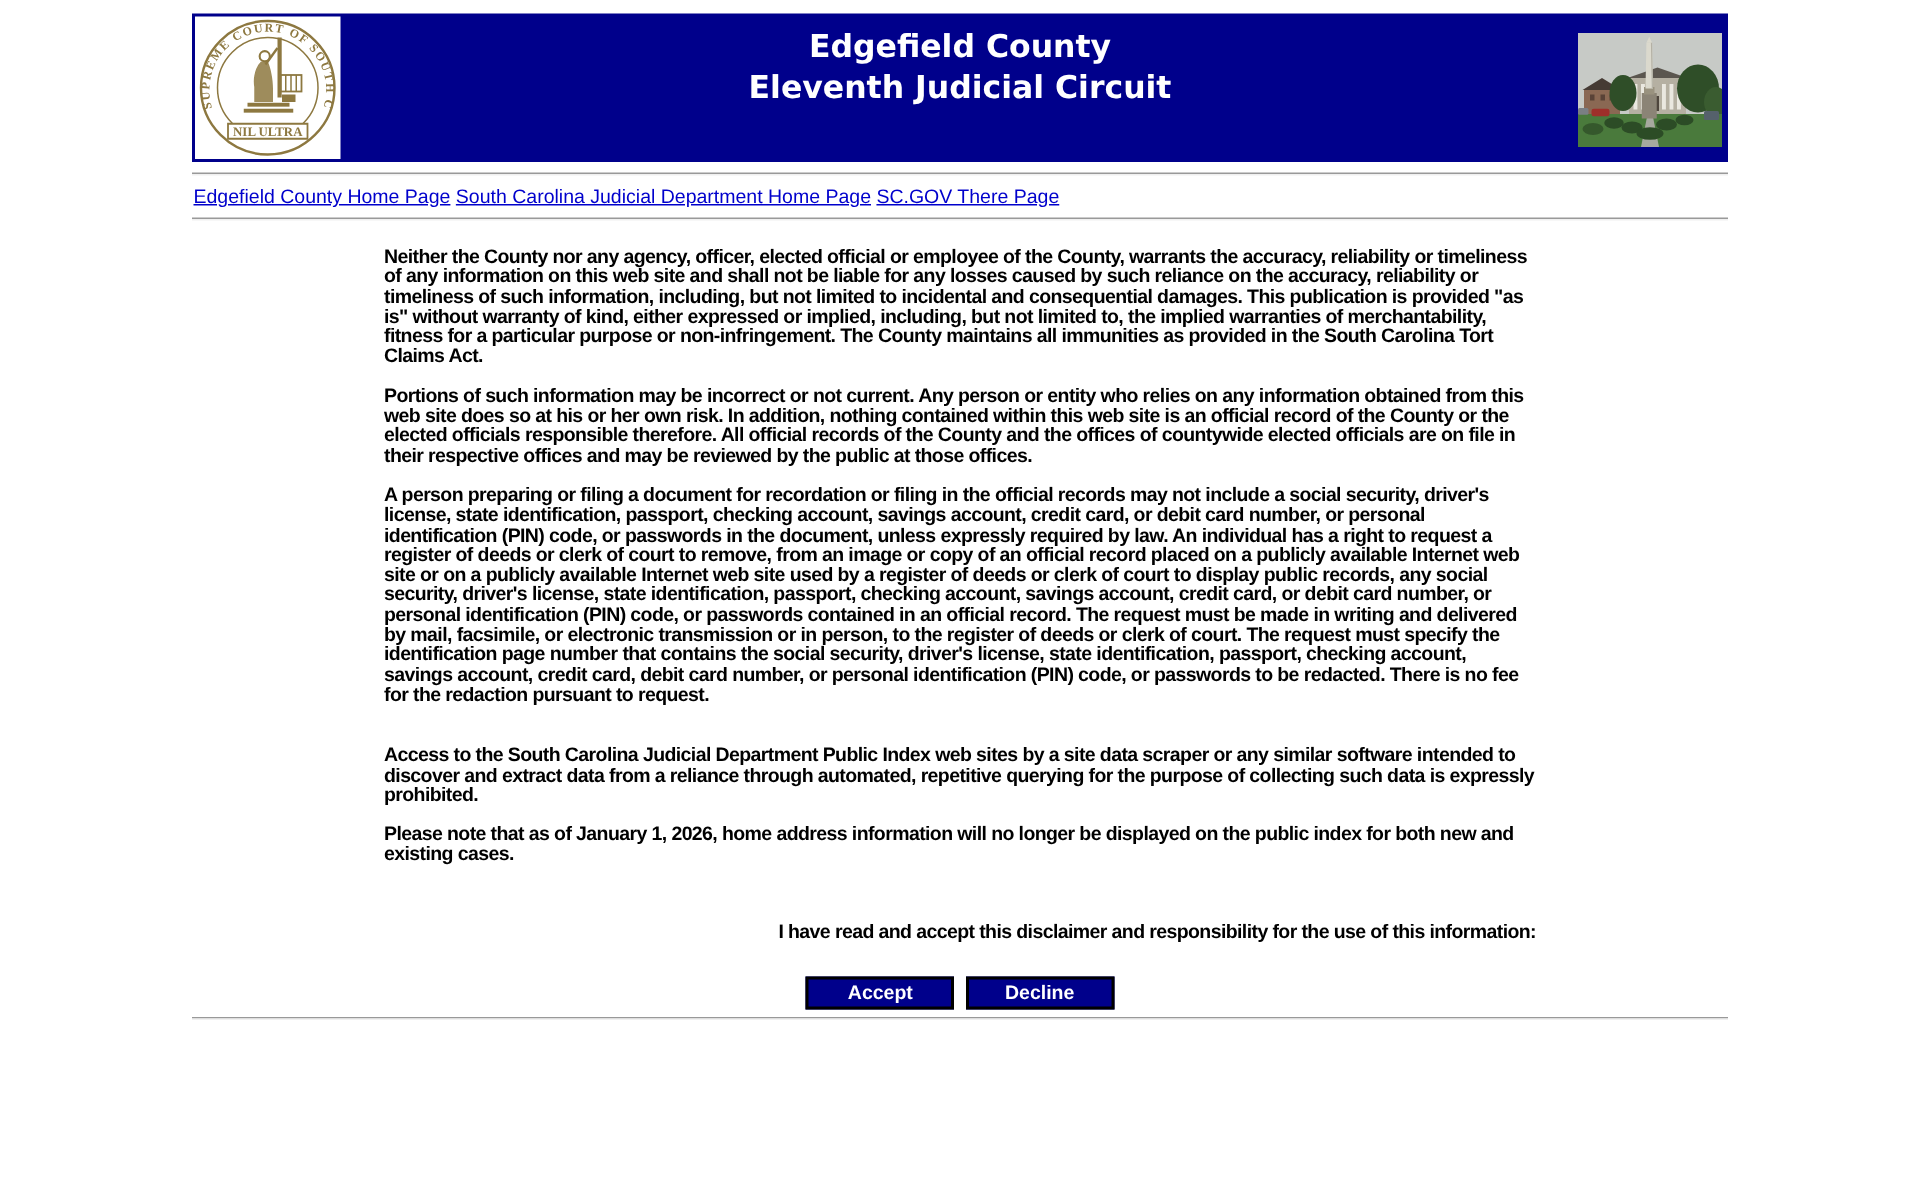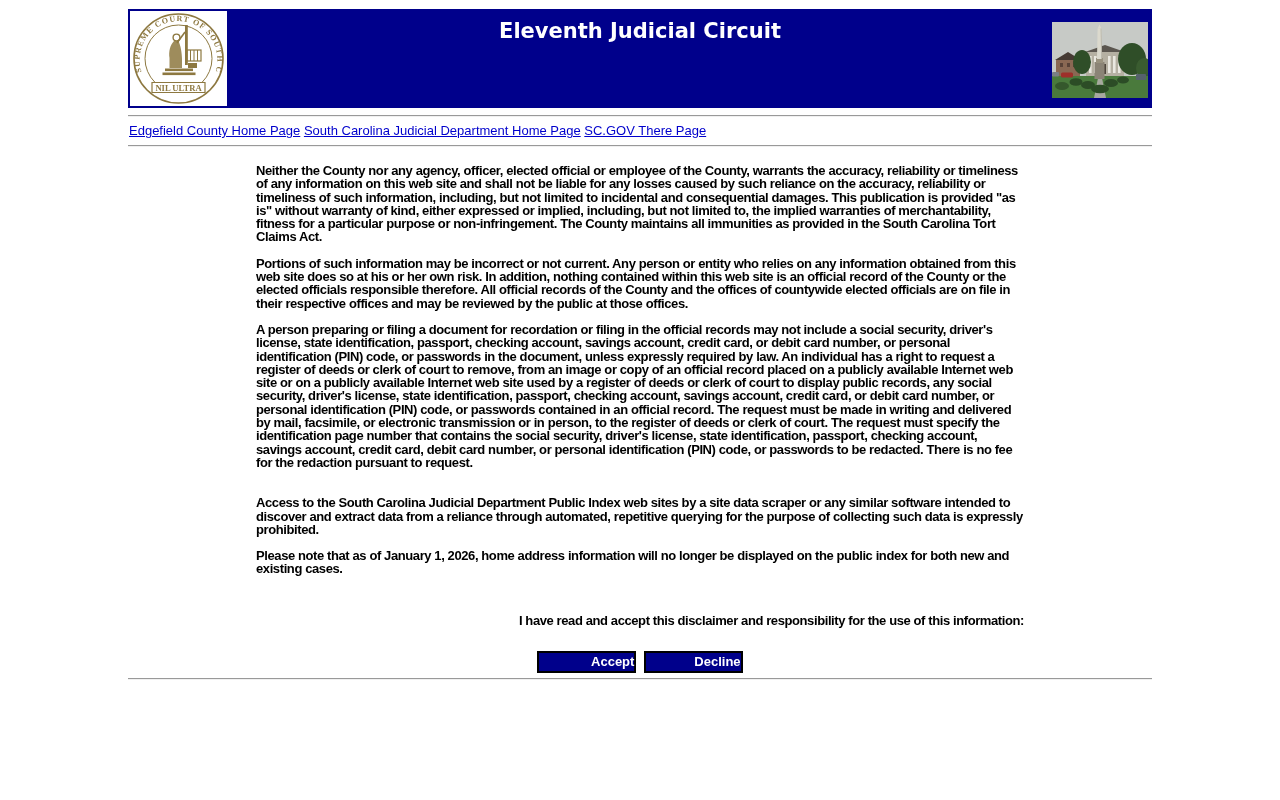--- a/index.html
+++ b/index.html
@@ -26,21 +26,21 @@
           line-height:13.3px; letter-spacing:-0.4px; }
   .main p { margin:13px 0; }
   .main p.gap-top { margin-top:27px; }
   .accept-line { text-align:right; margin-top:38px !important; }
 
   
   .buttons { text-align:center; margin-top:24px; }
   button.action { width:99px; height:22px; background:#00008B; color:#ffffff;
                   border:2px solid #000000; font-family:"Liberation Sans", sans-serif;
                   font-size:13px; font-weight:bold; line-height:16px; padding:0;
-                  margin:0 2px; cursor:pointer;text-align:right; }
+                  margin:0 2px; cursor:pointer; }
 
   
   hr.footer-rule { height:0; border:none; border-top:1px solid #999; border-bottom:1px solid #f0f0f0; margin:5px 0 4px 0; }
   .footer { font-size:10px; font-weight:bold; letter-spacing:-0.1px; padding-left:1px; }
 </style>
 </head>
 <body>
 
 <div class="page">
 
@@ -65,20 +65,21 @@
         <path d="M60.5,39 L60.5,50 M64,39 L64,50 M67.5,39 L67.5,50" stroke="#8d7840" stroke-width="1"></path>
         <rect x="58" y="52" width="9" height="5" fill="#8d7840"></rect>
         <rect x="35" y="57.5" width="28" height="2.6" fill="#8d7840"></rect>
         <rect x="32.5" y="61.5" width="33" height="2.6" fill="#8d7840"></rect>
         <path d="M 22,71.5 L 75,71.5 L 75,81.5 L 22,81.5 Z" fill="#ffffff" stroke="#8d7840" stroke-width="1.2"></path>
         <text x="48.5" y="79.5" text-anchor="middle" font-size="8.6" fill="#8d7840" font-weight="bold" font-family="Liberation Serif, serif">NIL ULTRA</text>
       </svg>
     </div>
 
     <div class="banner-title">
+      <div>Edgefield County</div>
       <div>Eleventh Judicial Circuit</div>
     </div>
 
     <div class="photo-box">
       <svg viewBox="0 0 96 76" width="96" height="76">
         <rect width="96" height="76" fill="#c7cac6"></rect>
 
         <polygon points="3,38 16,30 29,38" fill="#463b34"></polygon>
         <rect x="4" y="38" width="24" height="16" fill="#8a6853"></rect>
         <rect x="8" y="41" width="3" height="4" fill="#594237"></rect>

